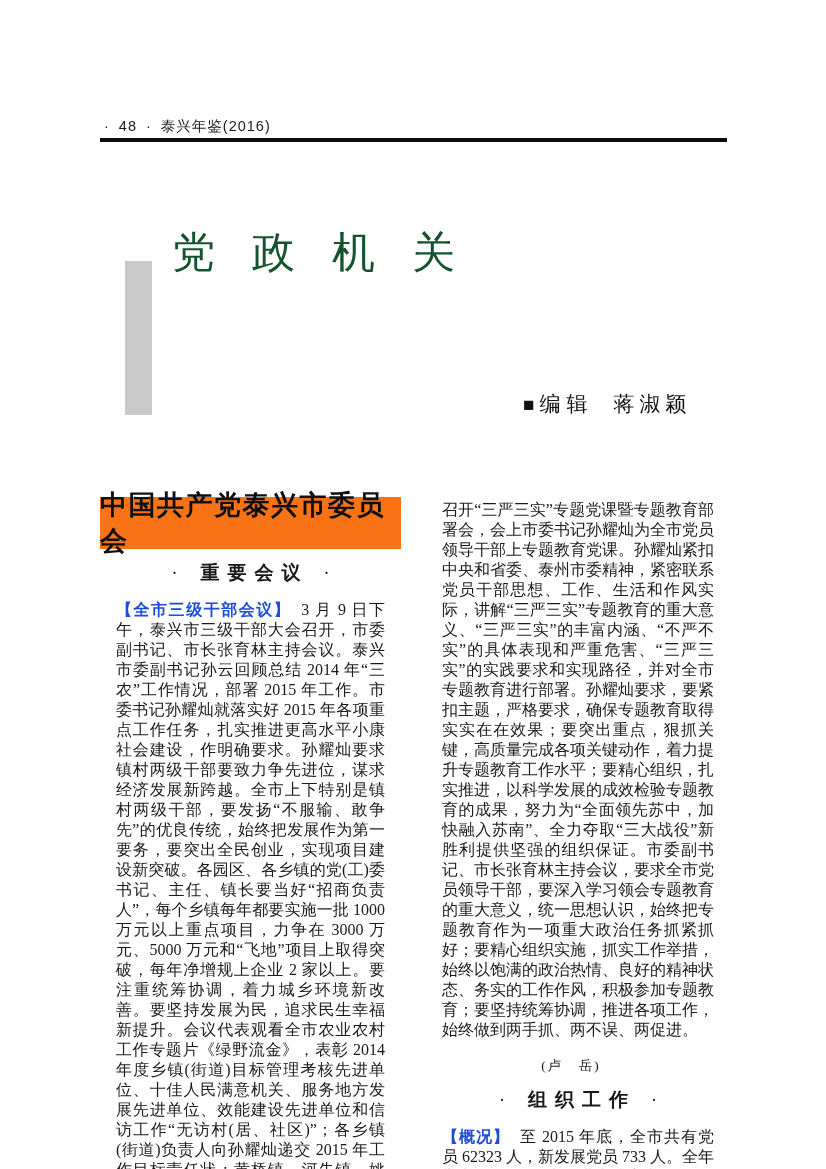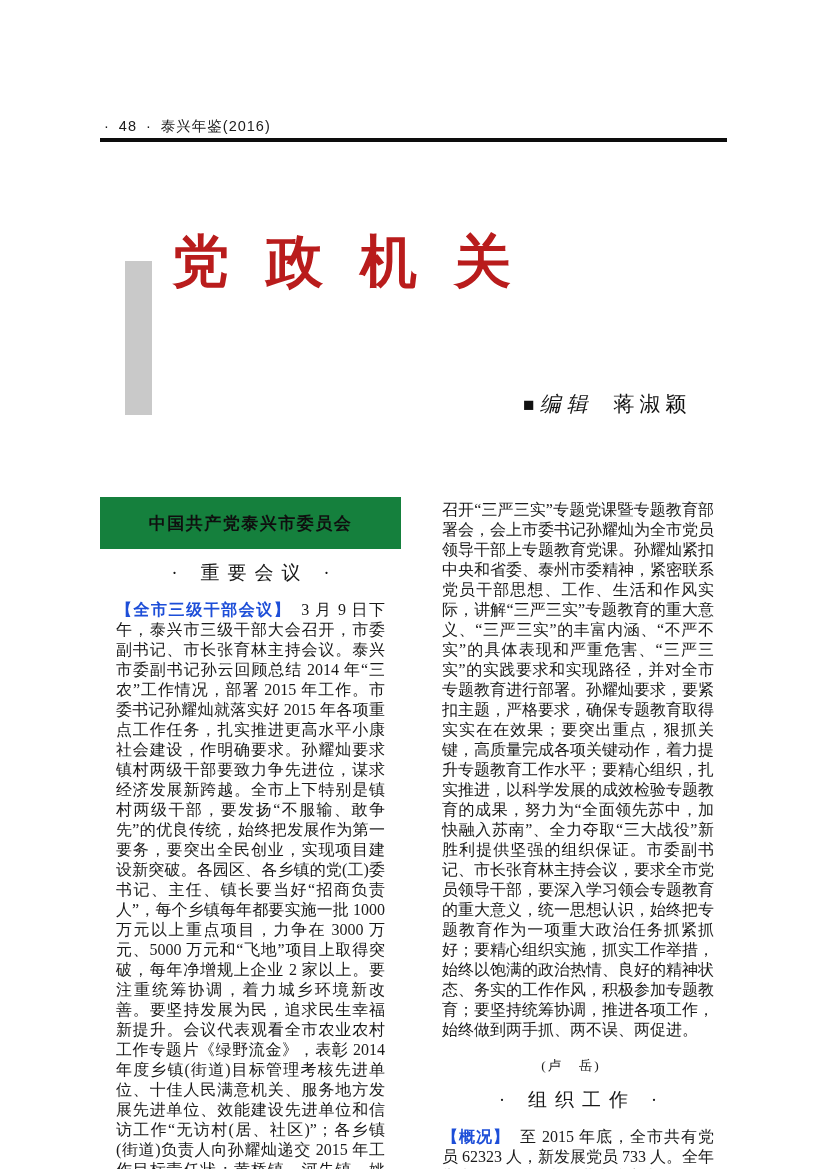--- a/index.html
+++ b/index.html
@@ -26,50 +26,50 @@
     width: 627px; height: 3.5px; background: #0d0d0d;
   }
 
   
   .chapter-bar {
     position: absolute; left: 125px; top: 261px;
     width: 27px; height: 154px; background: #c9c9c9;
   }
   .chapter-title {
     position: absolute; left: 172px; top: 224px;
-    font-size: 57px; font-weight: bold;
+    font-size: 43px; font-weight: normal;
     letter-spacing: 37px; white-space: nowrap;
-    color: #b91c1c;
+    color: #14532d;
   }
   .editor-line {
     position: absolute; left: 523px; top: 390px;
     font-size: 21px; display: flex; align-items: center;
     color: #111;
   }
   .editor-bullet { font-size: 19px; margin-right: 5px; line-height: 1; }
-  .editor-label { letter-spacing: 6px; font-style: italic; }
+  .editor-label { letter-spacing: 6px; }
   .editor-name { margin-left: 20px; letter-spacing: 5px; }
 
   
   .col { position: absolute; }
   .col-left  { left: 100px; top: 497px; width: 301px; }
   .col-right { left: 426px; top: 484px; width: 304px; }
 
   .committee-box {
-    height: 52px; background: #15803d;
+    height: 52px; background: #f97316;
     display: flex; align-items: center; justify-content: center;
     font-family: "Liberation Sans", "DejaVu Sans", sans-serif;
-    font-weight: bold; font-size: 17px; letter-spacing: 1.5px;
+    font-weight: bold; font-size: 27px; letter-spacing: 1.5px;
     color: #0f0f0f;
   }
   .section-heading {
     display: flex; align-items: center; justify-content: center;
     gap: 15px; height: 22px; font-size: 19px; color: #181818;
   }
-  .section-heading .label { letter-spacing: 8px; text-indent: 8px; }
+  .section-heading .label { letter-spacing: 8px; text-indent: 8px; font-weight: bold; }
   .section-heading .dot { font-size: 18px; }
   .sh-left { margin-top: 13px; }
   .sh-right { margin-top: 13px; }
 
   p.body-par {
     margin: 16px; font-size: 16px; line-height: 20px;
     text-align: justify; text-justify: inter-ideograph;
     text-align-last: left; color: #1a1a1a;
   }
   .par-tag {

